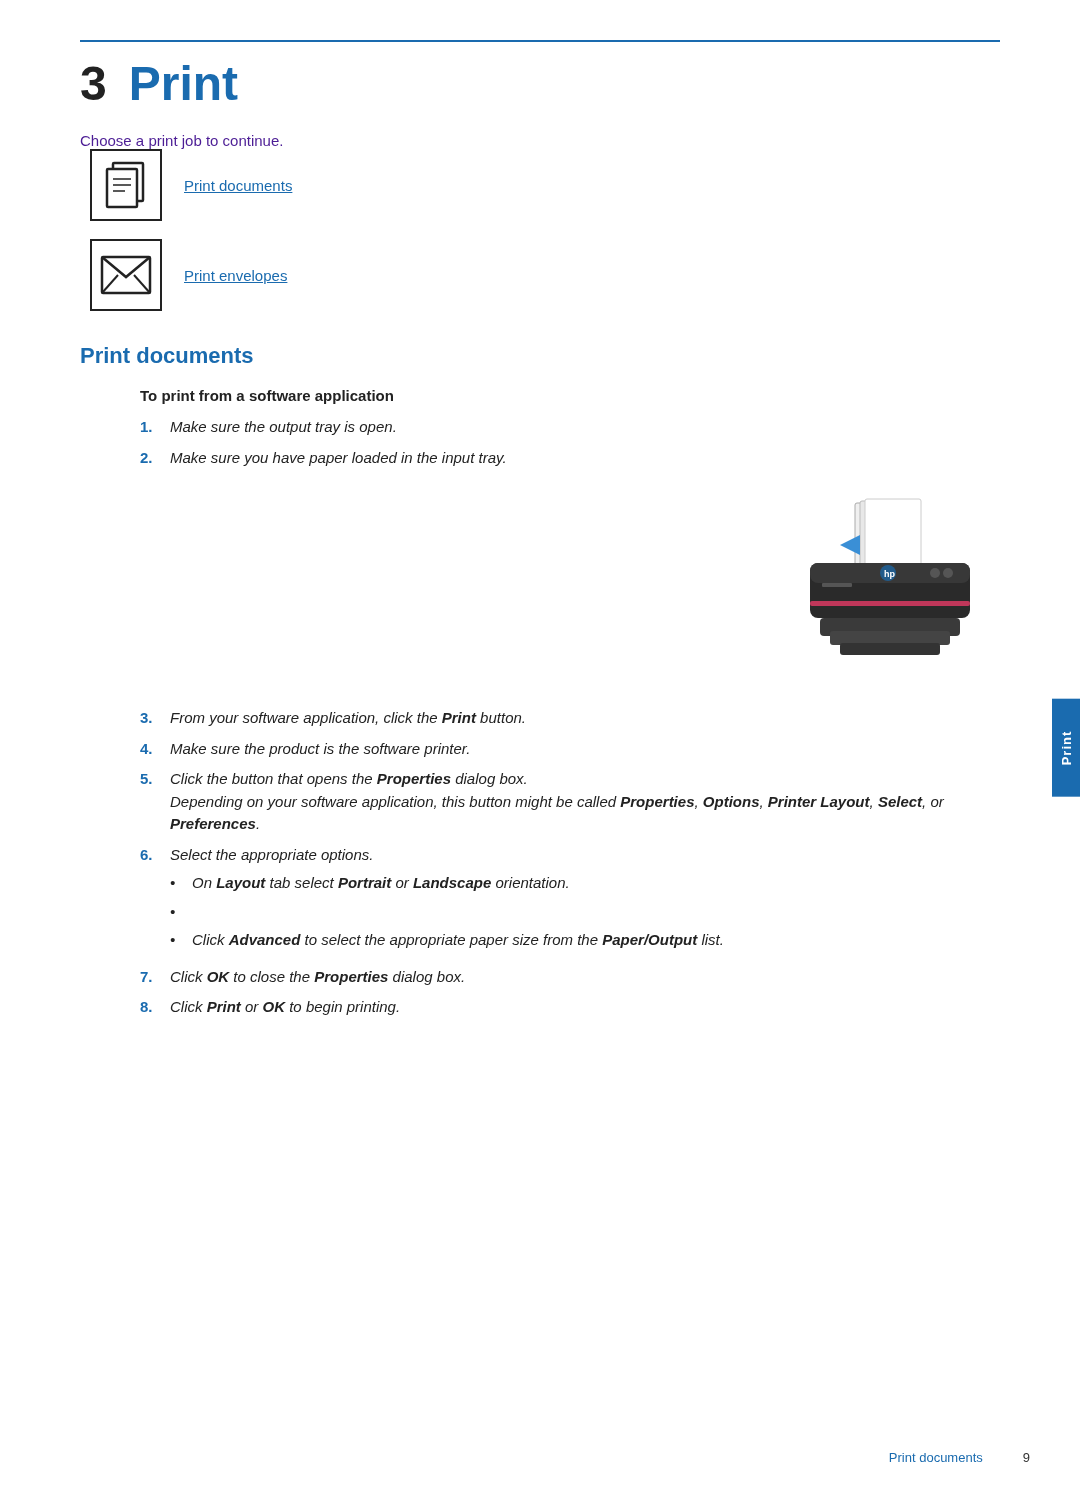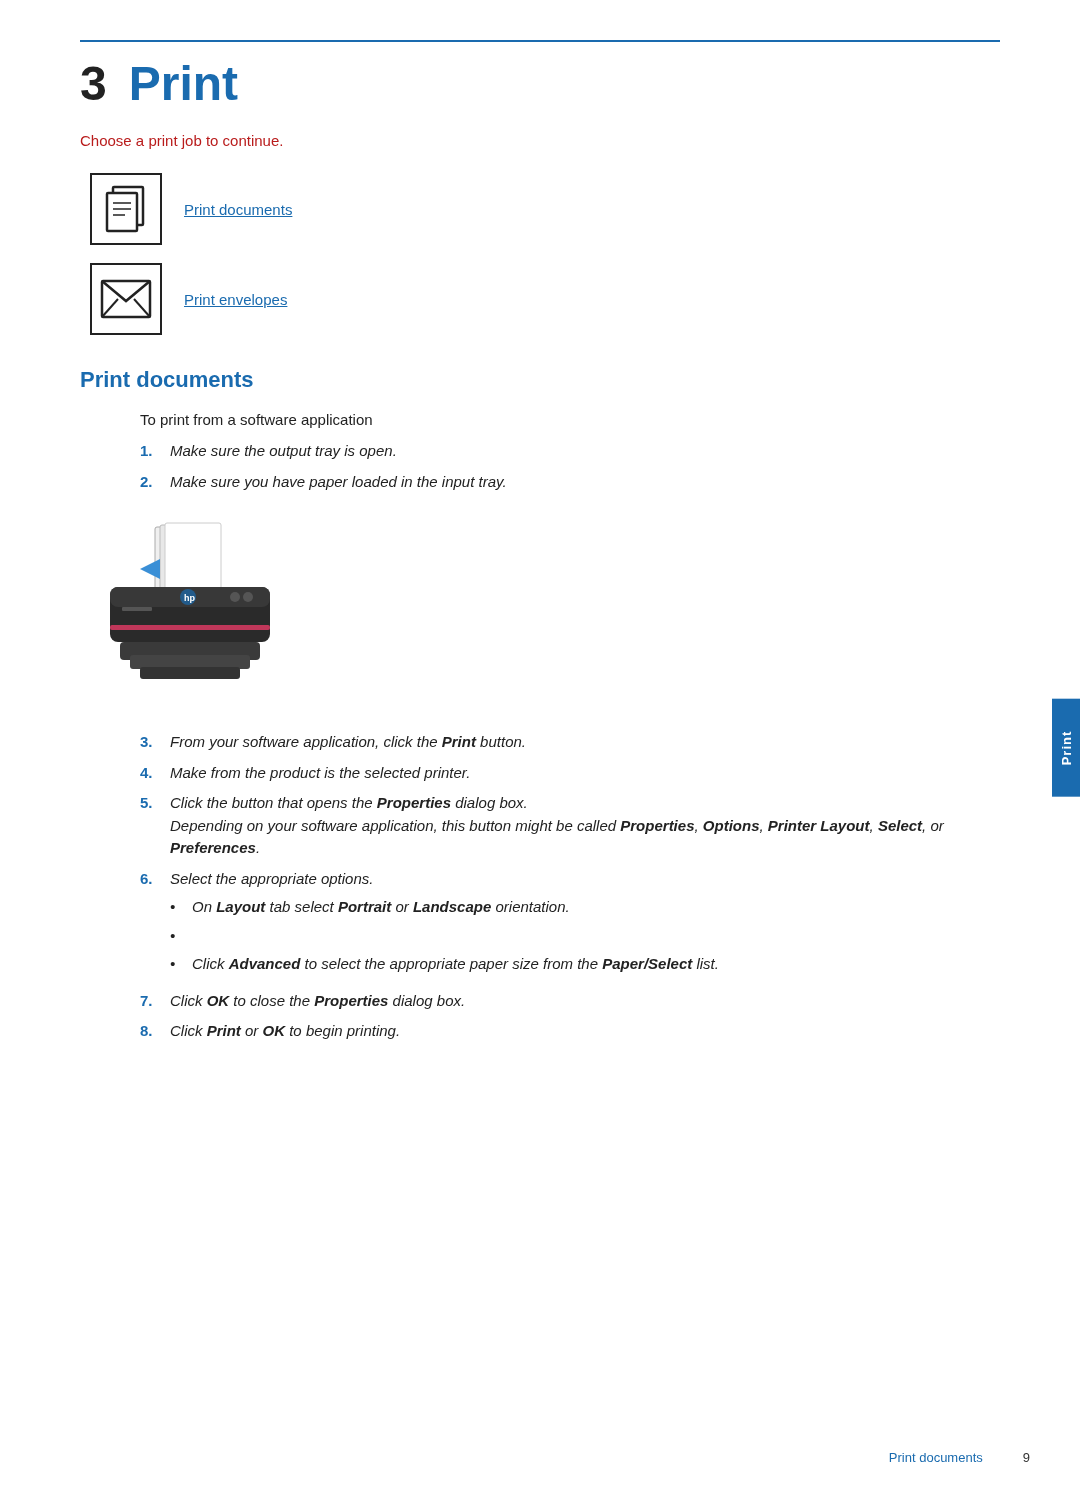--- a/index.html
+++ b/index.html
@@ -49,22 +49,21 @@
 
     .chapter-title {
       font-size: 48px;
       font-weight: bold;
       color: #1a6baf;
       line-height: 1;
     }
 
     .intro-text {
       font-size: 15px;
-      color: #b91c1c;
-      margin-bottom: 24px;
+      color: #4c1d95;
     }
 
     
     .nav-links {
       margin-bottom: 32px;
       margin-left: 10px;
     }
 
     .nav-item {
       display: flex;
@@ -95,21 +94,21 @@
     .section-heading {
       font-size: 22px;
       font-weight: bold;
       color: #1a6baf;
       margin-bottom: 18px;
       margin-top: 8px;
     }
 
     
     .subsection-label {
-      font-weight: normal;
+      font-weight: bold;
       font-size: 15px;
       margin-bottom: 12px;
       margin-left: 60px;
     }
 
     
     .steps-list {
       list-style: none;
       margin-left: 60px;
       margin-bottom: 16px;
@@ -148,21 +147,21 @@
     }
 
     .bullet-dot {
       min-width: 22px;
       flex-shrink: 0;
     }
 
     
     .printer-image-container {
       display: flex;
-      justify-content: flex-start;
+      justify-content: flex-end;
       margin: 24px 0 24px 0;
     }
 
     
     .sidebar-tab {
       position: absolute;
       right: 0;
       top: 50%;
       transform: translateY(-50%);
       width: 28px;
@@ -310,21 +309,21 @@
 
     <ol class="steps-list">
 
       <li>
         <span class="step-num">3.</span>
         <span class="step-text">From your software application, click the <strong>Print</strong> button.</span>
       </li>
 
       <li>
         <span class="step-num">4.</span>
-        <span class="step-text">Make from the product is the selected printer.</span>
+        <span class="step-text">Make sure the product is the software printer.</span>
       </li>
 
       <li>
         <span class="step-num">5.</span>
         <span class="step-text">
           Click the button that opens the <strong>Properties</strong> dialog box.<br>
           Depending on your software application, this button might be called <strong>Properties</strong>, <strong>Options</strong>, <strong>Printer Layout</strong>, <strong>Select</strong>, or <strong>Preferences</strong>.
         </span>
       </li>
 
@@ -335,21 +334,21 @@
           <ul class="bullet-list">
             <li>
               <span class="bullet-dot">•</span>
               <span>On <strong>Layout</strong> tab select <strong>Portrait</strong> or <strong>Landscape</strong> orientation.</span>
             </li>
             <li>
               <span class="bullet-dot">•</span>
             </li>
             <li>
               <span class="bullet-dot">•</span>
-              <span>Click <strong>Advanced</strong> to select the appropriate paper size from the <strong>Paper/Select</strong> list.</span>
+              <span>Click <strong>Advanced</strong> to select the appropriate paper size from the <strong>Paper/Output</strong> list.</span>
             </li>
           </ul>
         </span>
       </li>
 
       <li>
         <span class="step-num">7.</span>
         <span class="step-text">Click <strong>OK</strong> to close the <strong>Properties</strong> dialog box.</span>
       </li>
 

